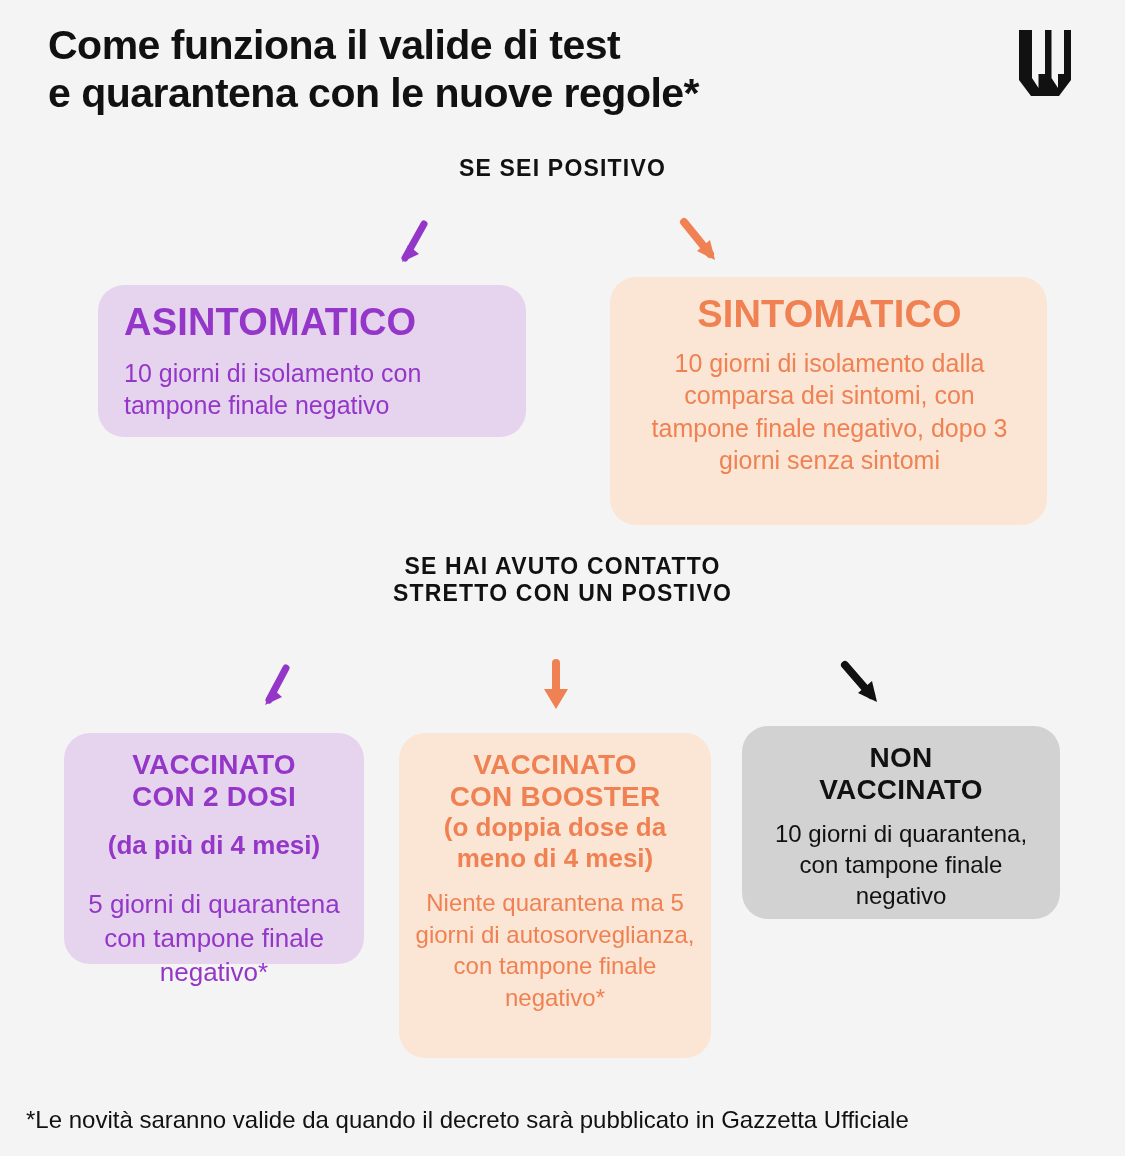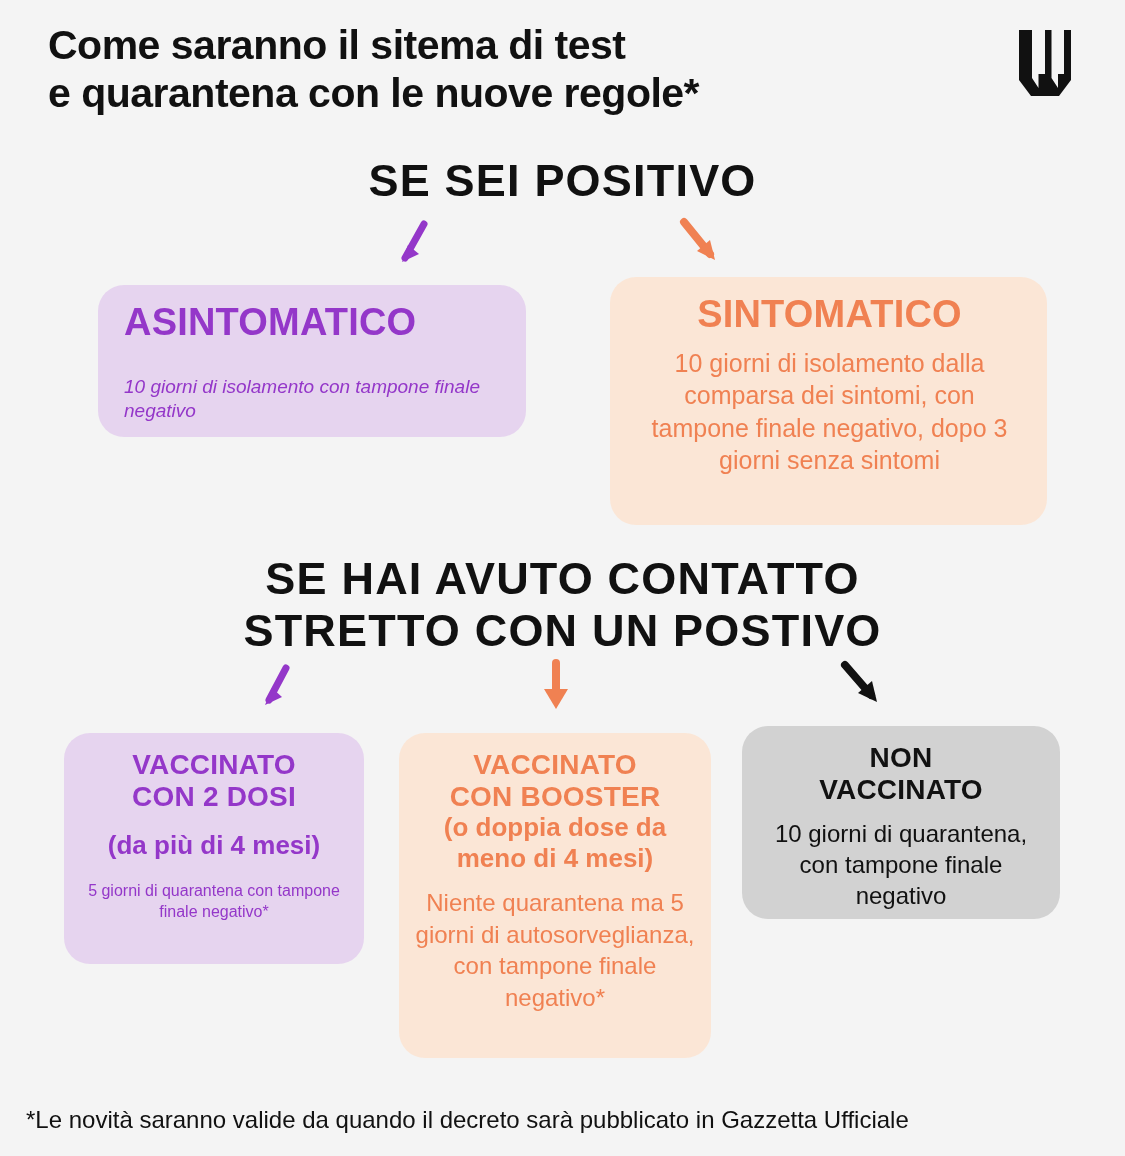--- a/index.html
+++ b/index.html
@@ -31,21 +31,21 @@
     white-space: pre-line;
     max-width: 870px;
   }
   .logo { width: 72px; height: 72px; flex: 0 0 auto; margin-top: 4px; }
 
   
   .section-heading {
     position: absolute;
     text-align: center;
     font-weight: bold;
-    font-size: 45px;
+    font-size: 23px;
     letter-spacing: 1.2px;
     line-height: 1.16;
     color: #111;
     white-space: pre-line;
   }
   #heading-positivo { top: 155px; left: 0; width: 1125px; }
   #heading-contatto { top: 553px; left: 0; width: 1125px; }
 
   
   .card {
@@ -72,37 +72,37 @@
   .orange .card-title, .orange .card-sub, .orange .card-body { color: #f08152; }
   .grey   { background: #d2d2d2; }
   .grey .card-title, .grey .card-body { color: #111; }
 
   
   #card-asintomatico {
     left: 98px; top: 285px; width: 428px; height: 152px;
     padding: 18px 15px 0 26px;
   }
   #card-asintomatico .card-title { font-size: 38px; line-height: 1.05; }
-  #card-asintomatico .card-body { font-size: 19px; line-height: 1.28; margin-top: 32px; font-style: italic; }
+  #card-asintomatico .card-body { font-size: 25px; line-height: 1.28; margin-top: 14px; }
 
   #card-sintomatico {
     left: 610px; top: 277px; width: 437px; height: 248px;
     padding: 18px 22px 12px 24px;
   }
   #card-sintomatico .card-title { font-size: 38px; line-height: 1.05; text-align: center; }
   #card-sintomatico .card-body { font-size: 25px; line-height: 1.3; margin-top: 12px; text-align: center; }
 
   
   #card-vaccinato2 {
     left: 64px; top: 733px; width: 300px; height: 231px;
     padding: 16px 10px 0 10px; text-align: center;
   }
   #card-vaccinato2 .card-title { font-size: 28px; line-height: 1.13; }
   #card-vaccinato2 .card-sub { font-size: 26px; line-height: 1.2; margin-top: 18px; }
-  #card-vaccinato2 .card-body { font-size: 16px; line-height: 1.3; margin-top: 20px; }
+  #card-vaccinato2 .card-body { font-size: 26px; line-height: 1.3; margin-top: 27px; }
 
   #card-booster {
     left: 399px; top: 733px; width: 312px; height: 325px;
     padding: 16px 10px 0 10px; text-align: center;
   }
   #card-booster .card-title { font-size: 28px; line-height: 1.13; }
   #card-booster .card-sub { font-size: 26px; line-height: 1.2; }
   #card-booster .card-body { font-size: 24px; line-height: 1.33; margin-top: 12px; }
 
   #card-nonvaccinato {
@@ -125,21 +125,21 @@
     position: absolute;
     left: 26px; top: 1106px;
     font-size: 24px;
     color: #111;
   }
 </style>
 </head>
 <body>
 
 <div class="header">
-  <div class="title">Come saranno il sitema di test
+  <div class="title">Come funziona il valide di test
 e quarantena con le nuove regole*</div>
   <div class="logo">
     <svg viewBox="0 0 72 72" width="72" height="72" aria-hidden="true">
       <path d="M6 4 h13 v48 l6.5 10 V4 h13 v48 L45 62 V4 h13 v50 L46 70 H18 L6 54 Z" fill="#111111"></path>
       <rect x="25" y="4" width="7" height="44" fill="#f4f4f4"></rect>
       <rect x="44" y="4" width="7" height="44" fill="#f4f4f4"></rect>
     </svg>
   </div>
 </div>
 

